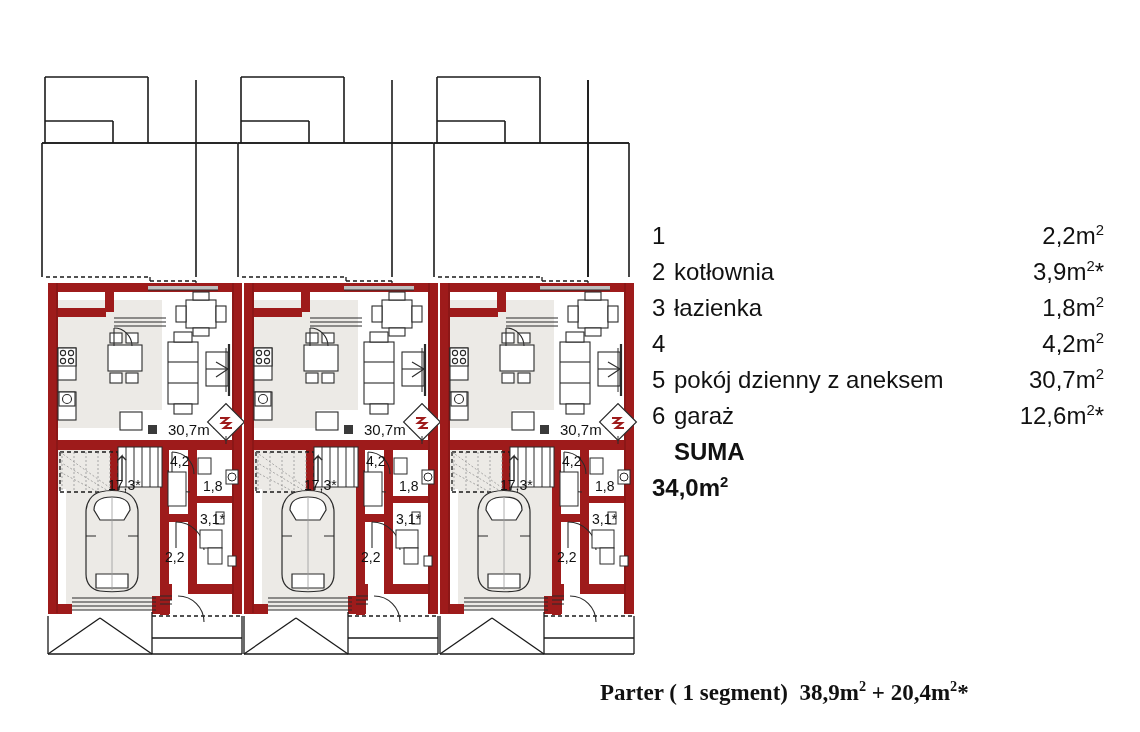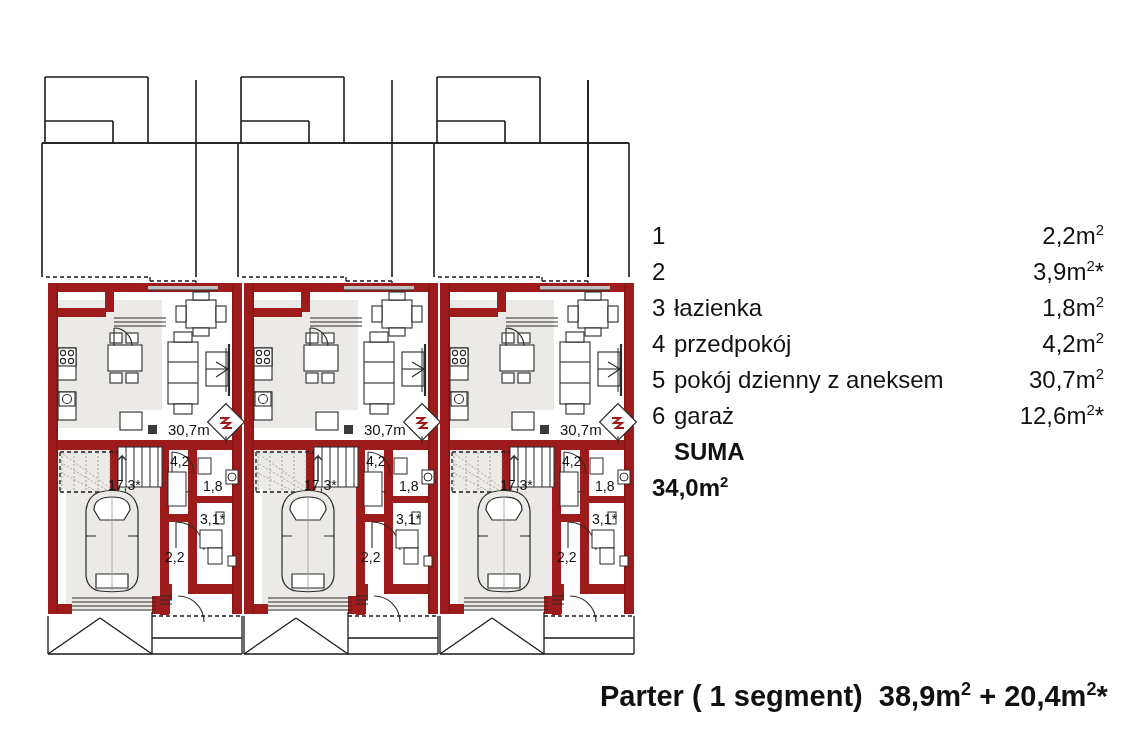--- a/index.html
+++ b/index.html
@@ -24,22 +24,23 @@
   }
   .legend-left{display:flex;}
   .legend-num{width:22px;display:inline-block;}
   .legend-name{}
   .legend-val{text-align:right;}
   .legend-row.total{font-weight:bold;flex-direction:column;}
   .legend-row.total .legend-left{padding-left:22px;}
 
   .caption{
     position:absolute;left:600px;top:680px;width:504px;
-    font-size:29px;font-weight:bold;white-space:nowrap;
+    font-size:23px;font-weight:bold;white-space:nowrap;
     text-align:left;
+    font-family:Liberation Serif, serif;
   }
   sup{font-size:0.62em;vertical-align:super;line-height:0;}
 </style>
 </head>
 <body>
 
 <div id="stage">
 
   <svg class="plan-svg" viewBox="0 0 1140 732">
     <defs>
@@ -322,36 +323,36 @@
     <div class="legend-row">
       <span class="legend-left">
         <span class="legend-num">1</span>
       </span>
       <span class="legend-val"><span>2,2</span><span>m</span><sup>2</sup><span></span></span>
     </div>
 
     <div class="legend-row">
       <span class="legend-left">
         <span class="legend-num">2</span>
+        <span class="legend-name">kotłownia</span>
       </span>
       <span class="legend-val"><span>3,9</span><span>m</span><sup>2</sup><span>*</span></span>
     </div>
 
     <div class="legend-row">
       <span class="legend-left">
         <span class="legend-num">3</span>
         <span class="legend-name">łazienka</span>
       </span>
       <span class="legend-val"><span>1,8</span><span>m</span><sup>2</sup><span></span></span>
     </div>
 
     <div class="legend-row">
       <span class="legend-left">
         <span class="legend-num">4</span>
-        <span class="legend-name">przedpokój</span>
       </span>
       <span class="legend-val"><span>4,2</span><span>m</span><sup>2</sup><span></span></span>
     </div>
 
     <div class="legend-row">
       <span class="legend-left">
         <span class="legend-num">5</span>
         <span class="legend-name">pokój dzienny z aneksem</span>
       </span>
       <span class="legend-val"><span>30,7</span><span>m</span><sup>2</sup><span></span></span>

